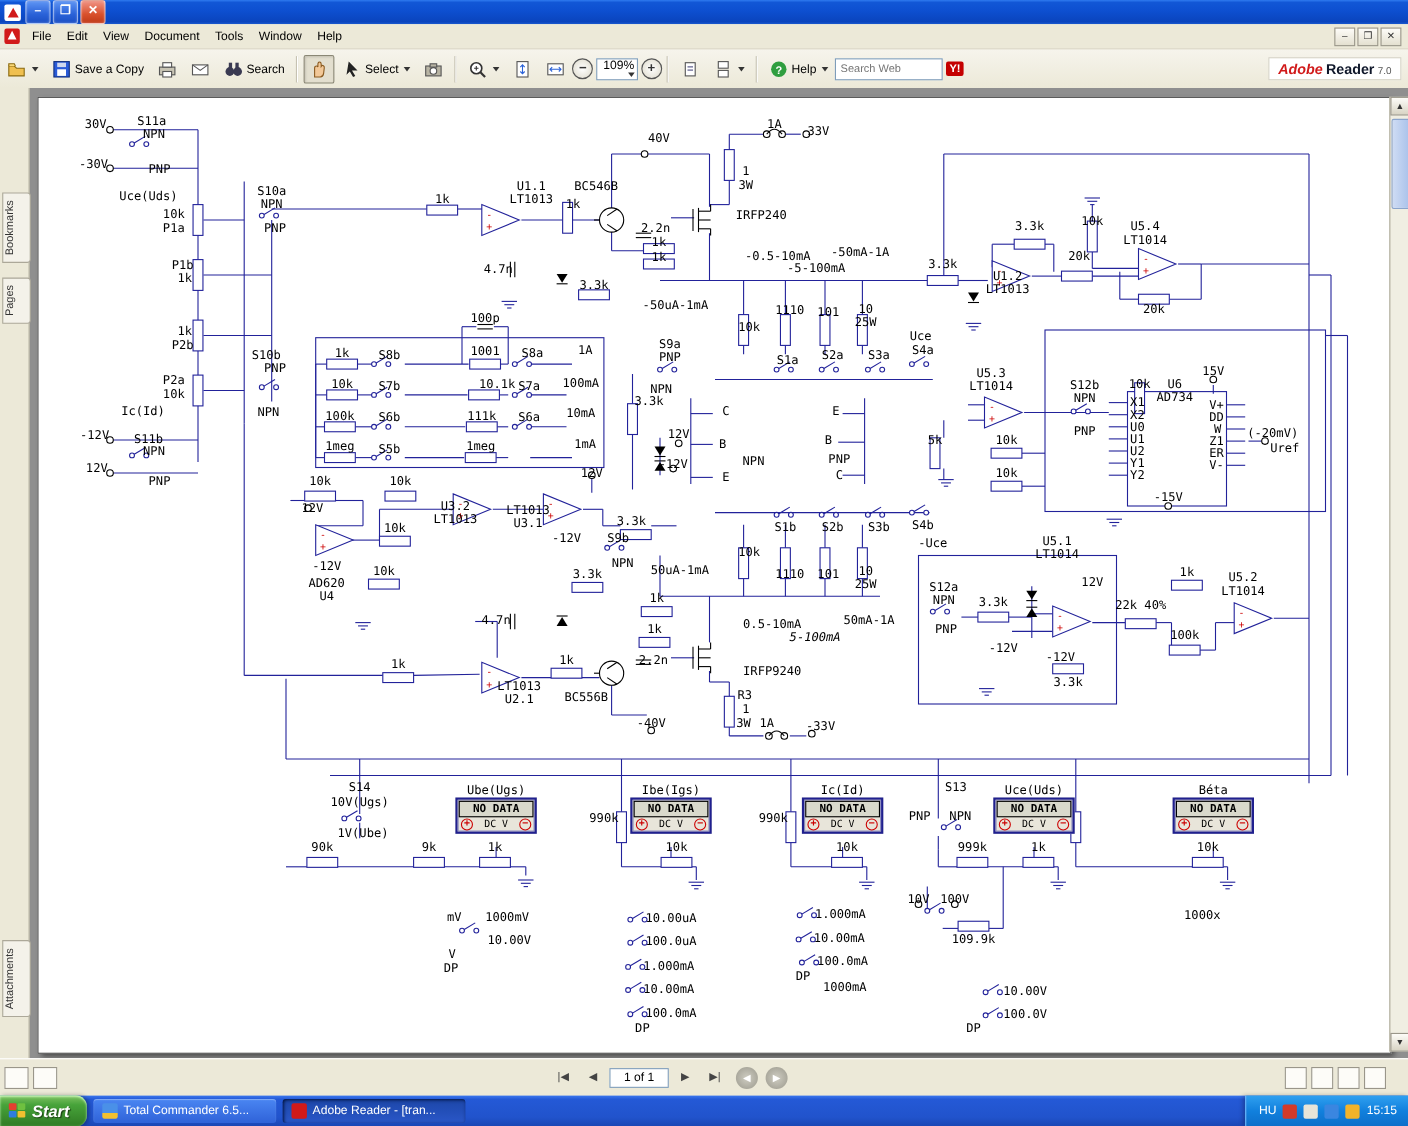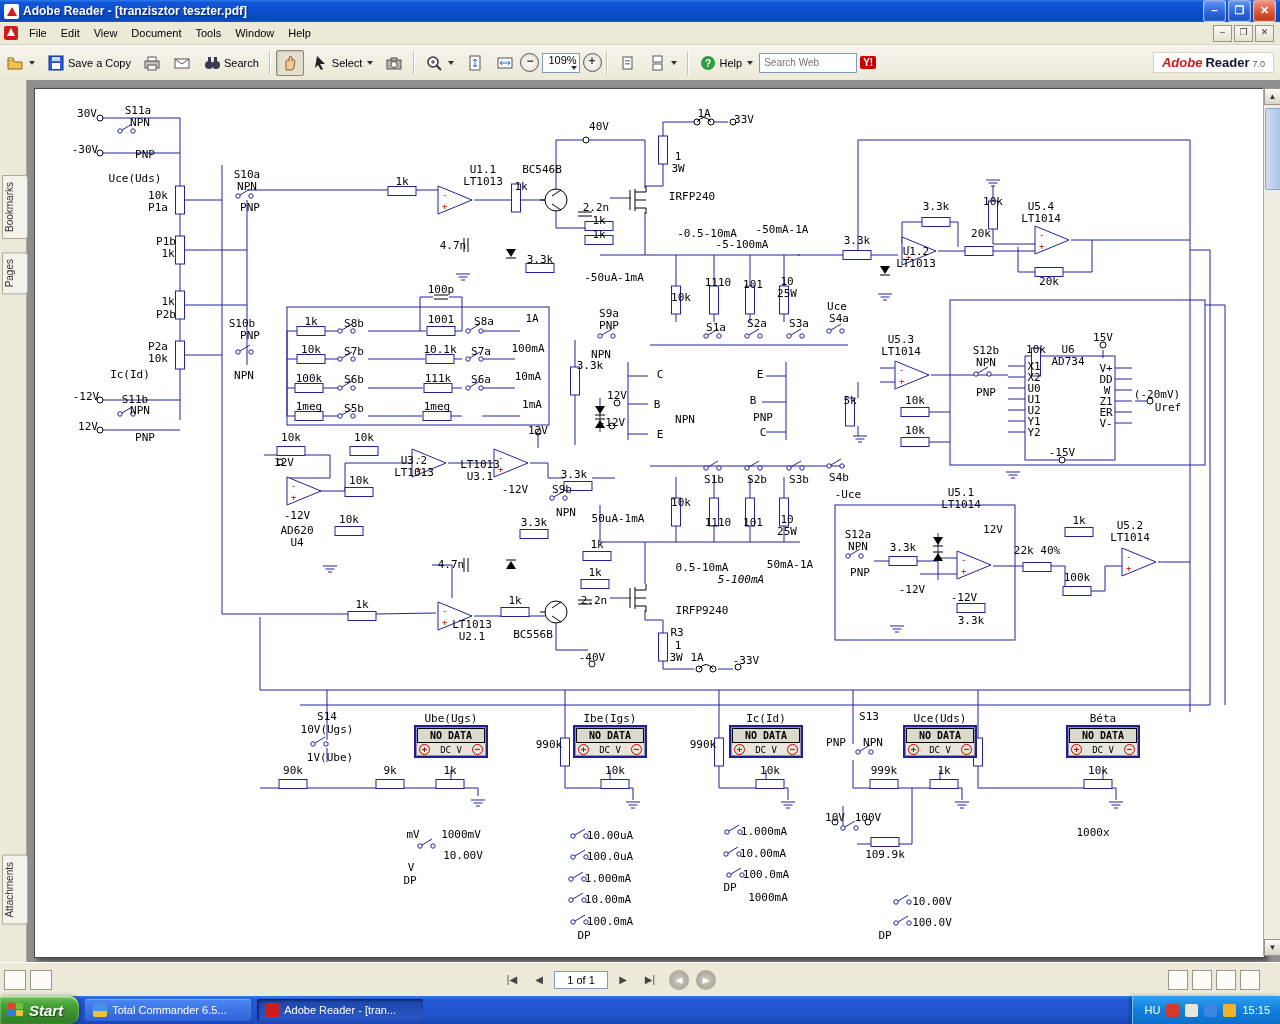--- a/index.html
+++ b/index.html
@@ -89,21 +89,20 @@
     background:linear-gradient(180deg,#2fa0f0 0%,#1180dd 50%,#0d6ec9 100%);box-shadow:-2px 0 4px #00000044;border-left:1px solid #6ec6ff;color:#fff;font-size:11px;}
   .tray-ico{width:13px;height:13px;border-radius:2px;}
 </style>
 </head>
 <body>
 
 <div class="screen">
 
   <div class="titlebar">
     <div class="app-icon"></div>
-    <div class="caption">Adobe Reader - [tranzisztor teszter.pdf]</div>
     <div class="winbtns">
       <div class="wbtn">–</div>
       <div class="wbtn">❐</div>
       <div class="wbtn close">✕</div>
     </div>
   </div>
 
   <div class="menubar">
     <div class="doc-icon"></div>
     <span style="display:flex;">
@@ -838,21 +837,21 @@
       <span class="sch-label" style="left: 1041px; top: 218px;">LT1014</span>
       <span class="sch-label" style="left: 1049px; top: 281px;">20k</span>
       <span class="sch-label" style="left: 441px; top: 289px;">100p</span>
       <span class="sch-label" style="left: 441px; top: 319px;">1001</span>
       <span class="sch-label" style="left: 484px; top: 321px;">S8a</span>
       <span class="sch-label" style="left: 532px; top: 318px;">1A</span>
       <span class="sch-label" style="left: 311px; top: 321px;">1k</span>
       <span class="sch-label" style="left: 354px; top: 323px;">S8b</span>
       <span class="sch-label" style="left: 311px; top: 349px;">10k</span>
       <span class="sch-label" style="left: 354px; top: 351px;">S7b</span>
-      <span class="sch-label" style="left: 440px; top: 349px;">10.1k</span>
+      <span class="sch-label" style="left: 452px; top: 349px;">10.1k</span>
       <span class="sch-label" style="left: 481px; top: 351px;">S7a</span>
       <span class="sch-label" style="left: 528px; top: 348px;">100mA</span>
       <span class="sch-label" style="left: 309px; top: 378px;">100k</span>
       <span class="sch-label" style="left: 354px; top: 379px;">S6b</span>
       <span class="sch-label" style="left: 438px; top: 378px;">111k</span>
       <span class="sch-label" style="left: 481px; top: 379px;">S6a</span>
       <span class="sch-label" style="left: 528px; top: 376px;">10mA</span>
       <span class="sch-label" style="left: 309px; top: 406px;">1meg</span>
       <span class="sch-label" style="left: 354px; top: 408px;">S5b</span>
       <span class="sch-label" style="left: 437px; top: 406px;">1meg</span>

